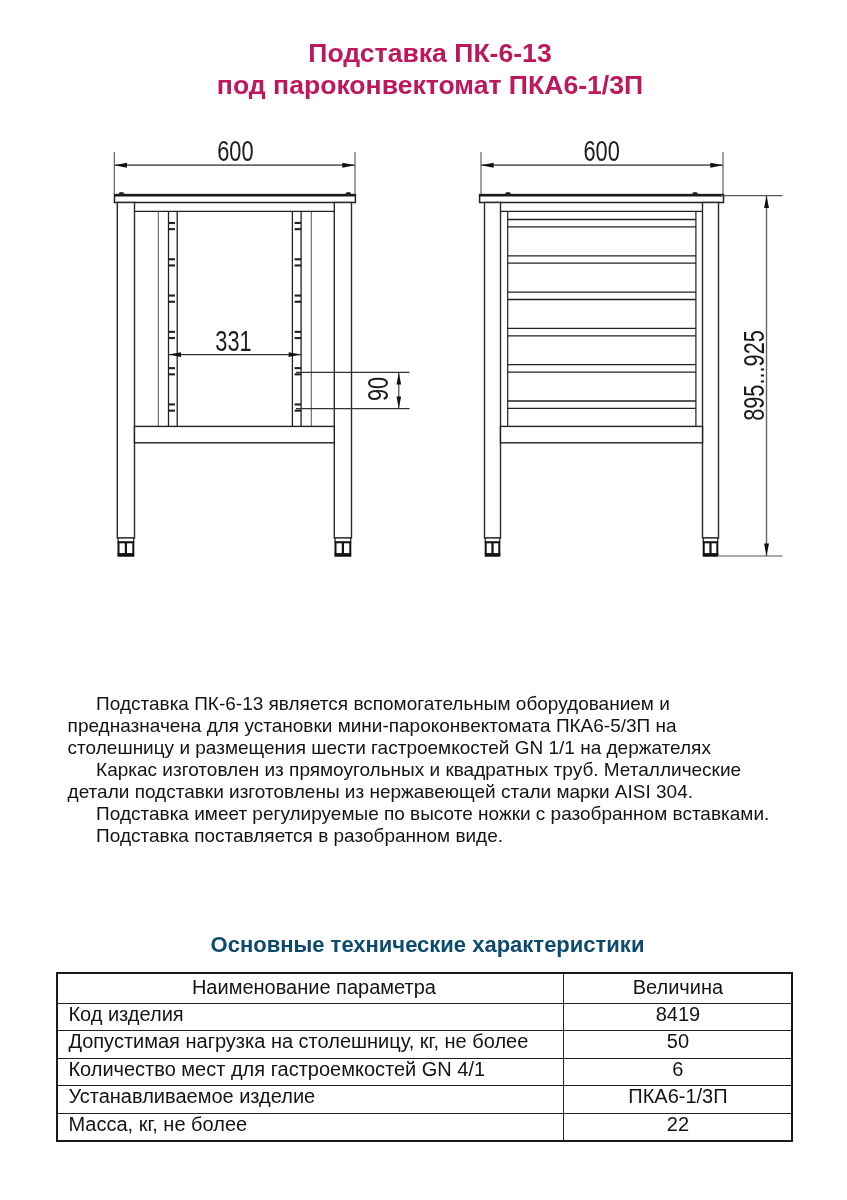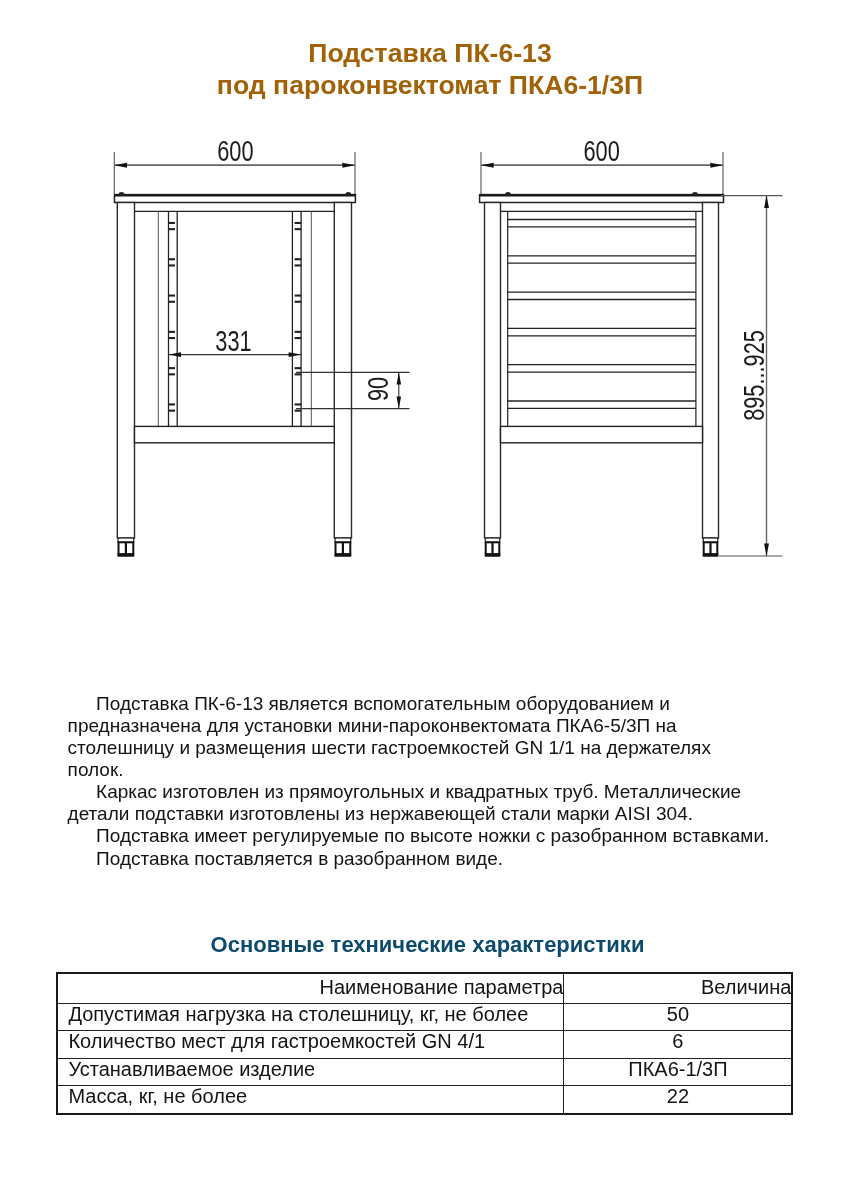--- a/index.html
+++ b/index.html
@@ -1,28 +1,28 @@
 <!DOCTYPE html>
 <html><head>
 <meta charset="utf-8">
 <style>
   html,body{margin:0;padding:0}
   body{width:847px;height:1200px;background:#ffffff;font-family:"Liberation Sans",sans-serif;position:relative;overflow:hidden}
   .abs{position:absolute}
-  .title{left:12px;top:38px;width:836px;text-align:center;font-size:26.6px;font-weight:bold;line-height:31.8px;color:#a16207}
+  .title{left:12px;top:38px;width:836px;text-align:center;font-size:26.6px;font-weight:bold;line-height:31.8px;color:#be185d}
   #dwg{position:absolute;left:0;top:0}
   .bodytxt{left:67.6px;top:692.5px;width:760px;font-size:19px;line-height:22.15px;color:#141414;white-space:nowrap}
   .ind{padding-left:28.5px}
   .h2{left:8px;top:932px;width:839px;text-align:center;font-weight:bold;font-size:22px;color:#0c4a6e}
   table.spec{position:absolute;left:56.4px;top:971.9px;border-collapse:collapse;table-layout:fixed;font-size:20px;color:#141414;width:735px}
   table.spec td{border:1.8px solid #222;padding:0 0 0 10px;height:26.5px;vertical-align:top;line-height:21.6px;white-space:nowrap}
   table.spec tr.hdr td{height:28.7px;vertical-align:middle}
   table.spec{border:2.4px solid #1a1a1a}
   table.spec td.c{text-align:center;padding:0}
-  table.spec tr.hdr td{text-align:right}
+  table.spec tr.hdr td{text-align:center}
 </style>
 </head>
 <body>
 <div class="abs title">Подставка ПК-6-13<br>под пароконвектомат ПКА6-1/3П</div>
 
 <svg id="dwg" width="847" height="620" viewBox="0 0 847 620">
 
 <g stroke="#555" stroke-width="1.1">
   <line x1="114.3" y1="152" x2="114.3" y2="194"></line>
   <line x1="355" y1="152" x2="355" y2="194"></line>
@@ -168,40 +168,43 @@
 </g>
 <line x1="766.5" y1="195.6" x2="766.5" y2="556" stroke="#666" stroke-width="1.4"></line>
 <polygon points="766.5,195.6 764.1,208 769,208" fill="#111"></polygon>
 <polygon points="766.5,556 764.1,543.6 769,543.6" fill="#111"></polygon>
 </svg>
 
 <div class="abs bodytxt">
 <div class="ind">Подставка ПК-6-13 является вспомогательным оборудованием и</div>
 <div>предназначена для установки мини-пароконвектомата ПКА6-5/3П на</div>
 <div>столешницу и размещения шести гастроемкостей GN 1/1 на держателях</div>
-<div>полок.</div>
 <div class="ind">Каркас изготовлен из прямоугольных и квадратных труб. Металлические</div>
 <div>детали подставки изготовлены из нержавеющей стали марки AISI 304.</div>
 <div class="ind">Подставка имеет регулируемые по высоте ножки с разобранном вставками.</div>
 <div class="ind">Подставка поставляется в разобранном виде.</div>
 </div>
 
 <div class="abs h2">Основные технические характеристики</div>
 
 <table class="spec">
 <colgroup>
       <col style="width:506.6px">
       <col style="width:228.4px">
     </colgroup>
 <tbody>
       <tr class="hdr">
         <td style="padding-left:6px">Наименование параметра</td>
         <td class="c">Величина</td>
       </tr>
 <tr>
+        <td>Код изделия</td>
+        <td class="c">8419</td>
+      </tr>
+<tr>
         <td>Допустимая нагрузка на столешницу, кг, не более</td>
         <td class="c">50</td>
       </tr>
 <tr>
         <td>Количество мест для гастроемкостей GN 4/1</td>
         <td class="c">6</td>
       </tr>
 <tr>
         <td>Устанавливаемое изделие</td>
         <td class="c">ПКА6-1/3П</td>

